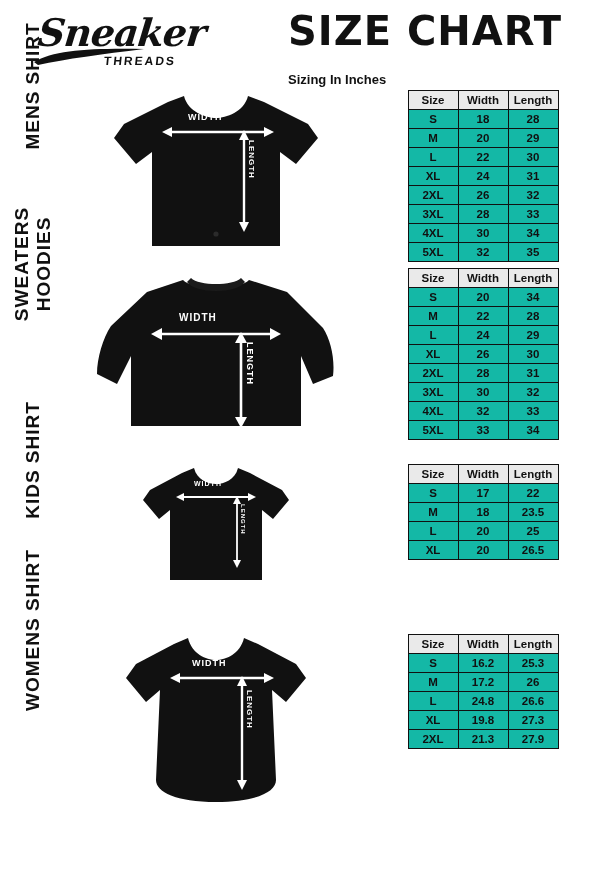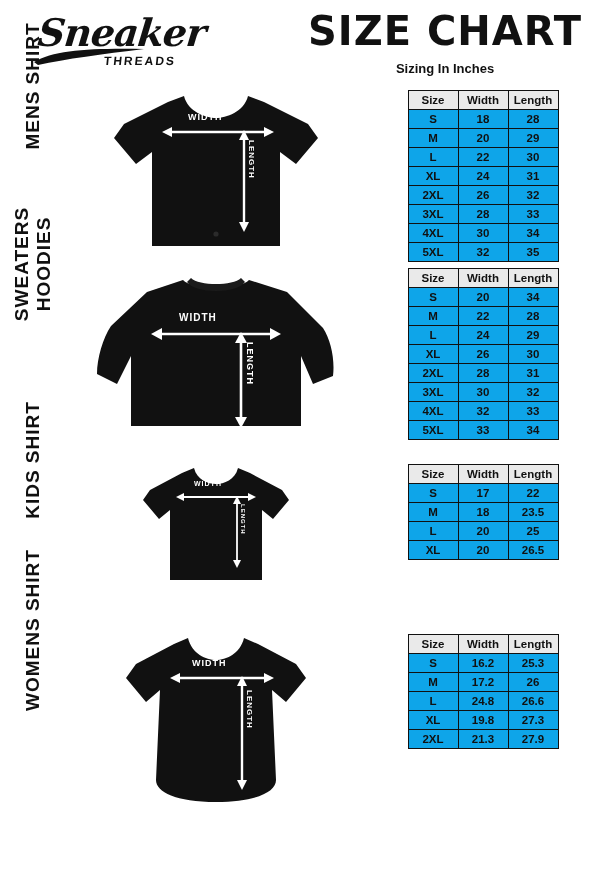--- a/index.html
+++ b/index.html
@@ -42,34 +42,34 @@
     color: #111;
     transform: skewX(-6deg);
   }
   .logo-swoosh {
     position: absolute;
     left: 16px; top: 40px;
     width: 120px; height: 18px;
   }
   .title-wrap {
     position: absolute;
-    left: 300px; top: 10px;
+    left: 288px; top: 10px;
     width: 290px;
-    text-align: center;
+    text-align: left;
   }
   .size-chart-title {
     font-family: "DejaVu Sans", sans-serif;
     font-weight: bold;
     font-size: 40px;
     letter-spacing: 1px;
     color: #111;
     line-height: 1.05;
   }
   .sizing-sub {
-    margin-top: 9px;
+    margin-top: 20px;
     font-family: "Liberation Sans", sans-serif;
     font-weight: bold;
     font-size: 13px;
     color: #111;
   }
 
   
   .section {
     position: relative;
     width: 600px;
@@ -107,21 +107,21 @@
   .table-col {
     flex: 1 1 auto;
     display: flex;
     justify-content: center;
     padding-top: 4px;
   }
 
   
   table.size-table {
     border-collapse: collapse;
-    background: #0ea5e9;
+    background: #14b8a6;
     font-family: "Liberation Sans", sans-serif;
   }
   table.size-table th, table.size-table td {
     border: 1px solid #111;
     text-align: center;
     font-size: 11.5px;
     padding: 3px 0;
     width: 50px;
     color: #111;
   }

